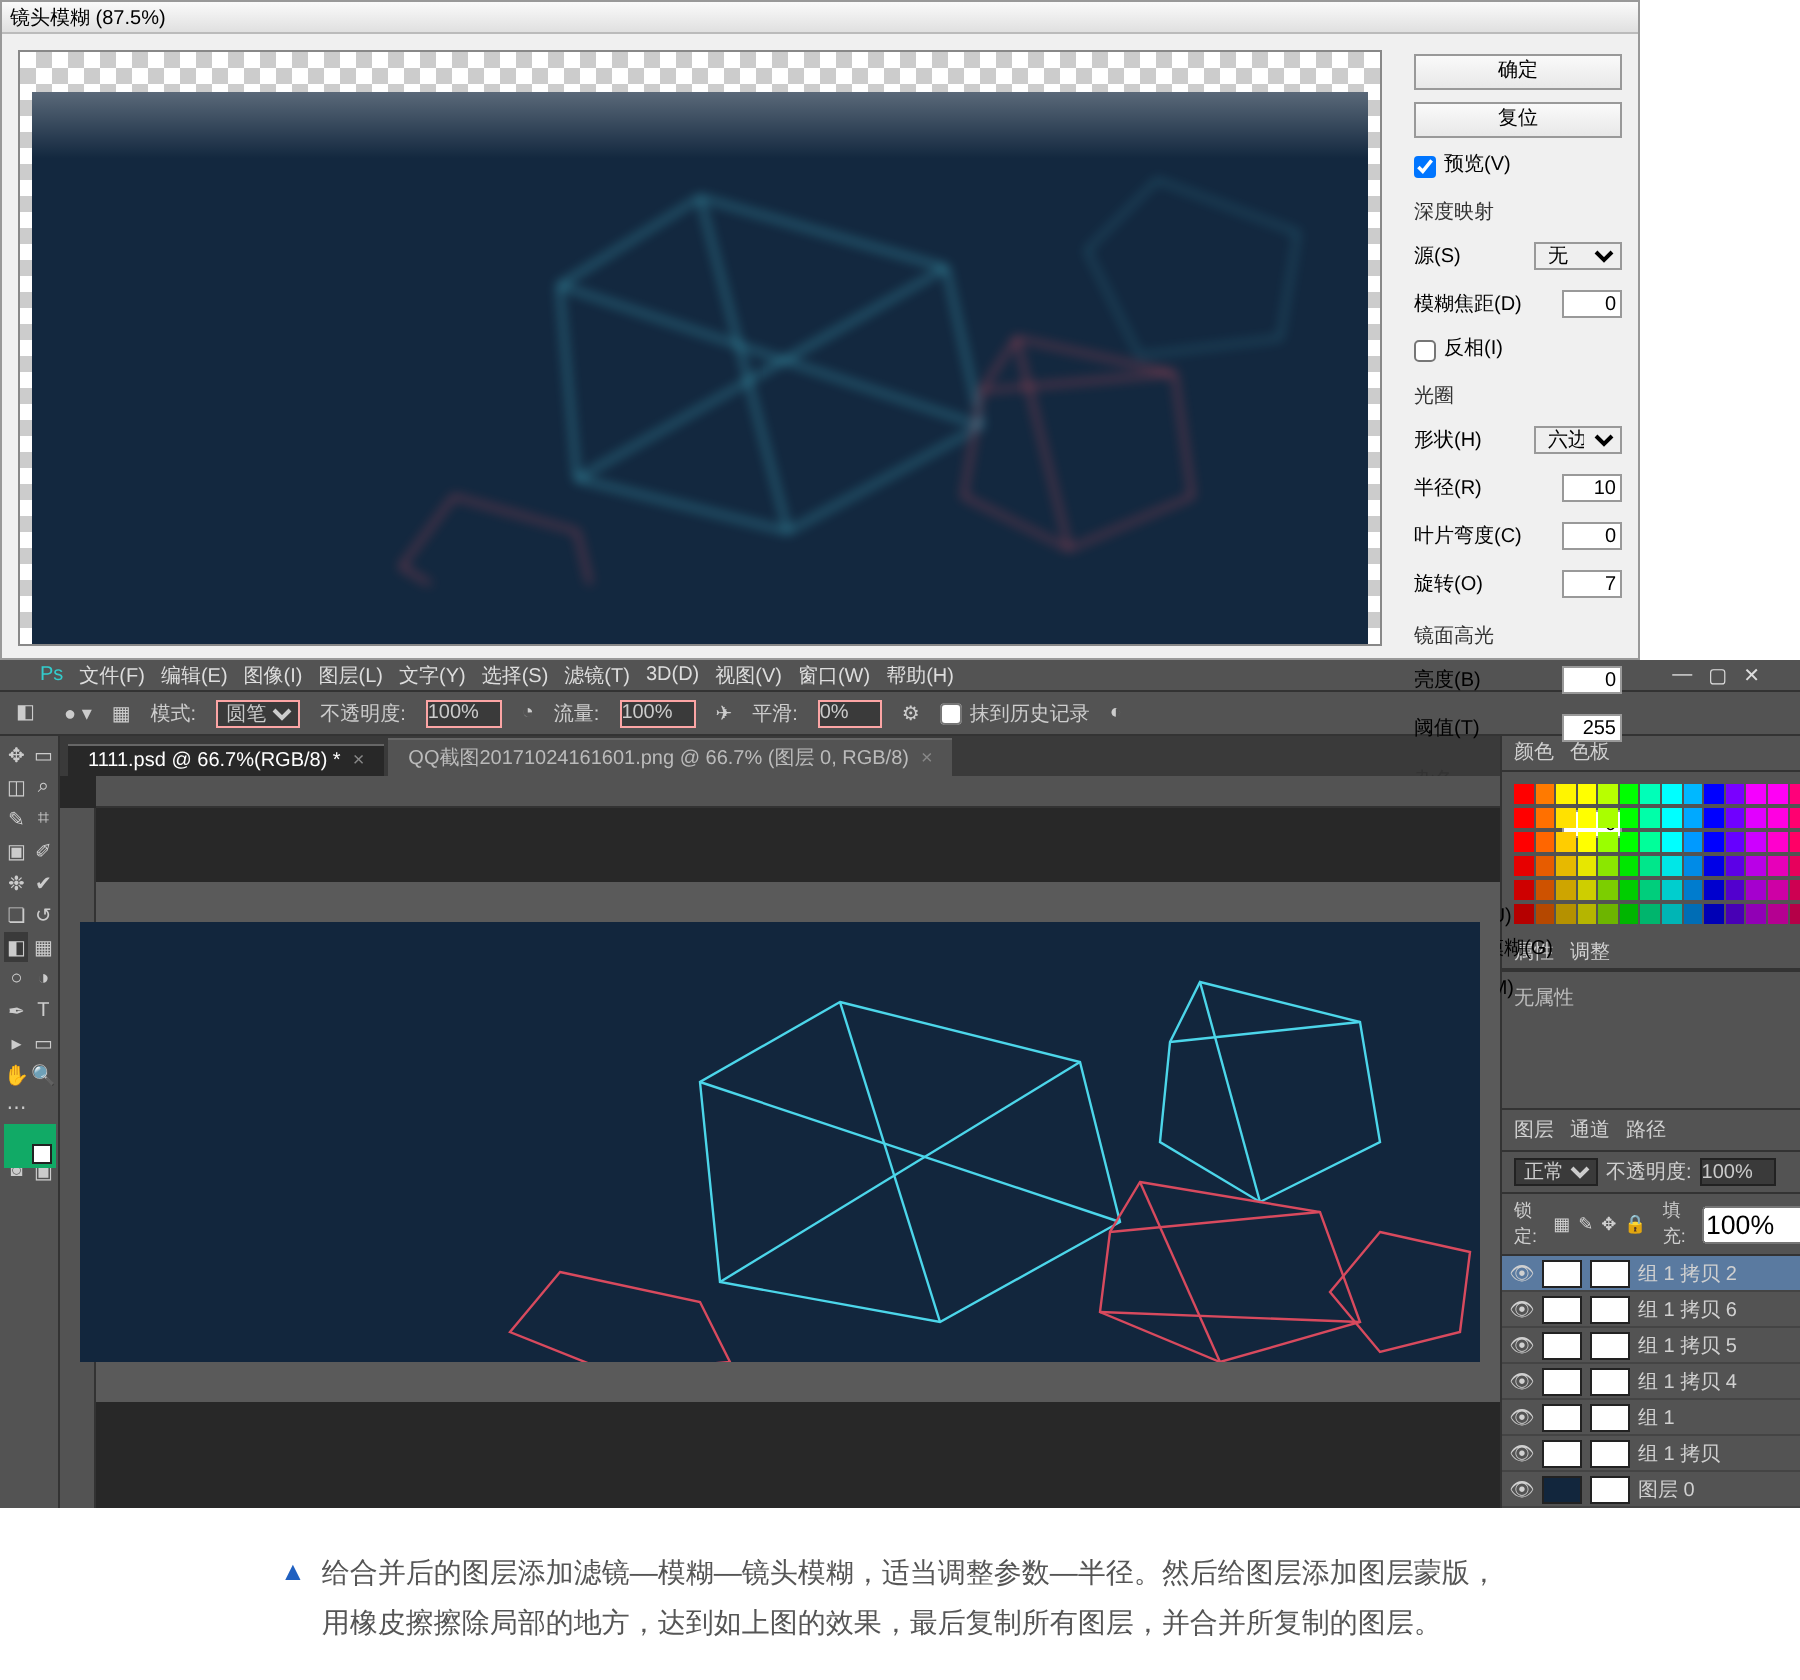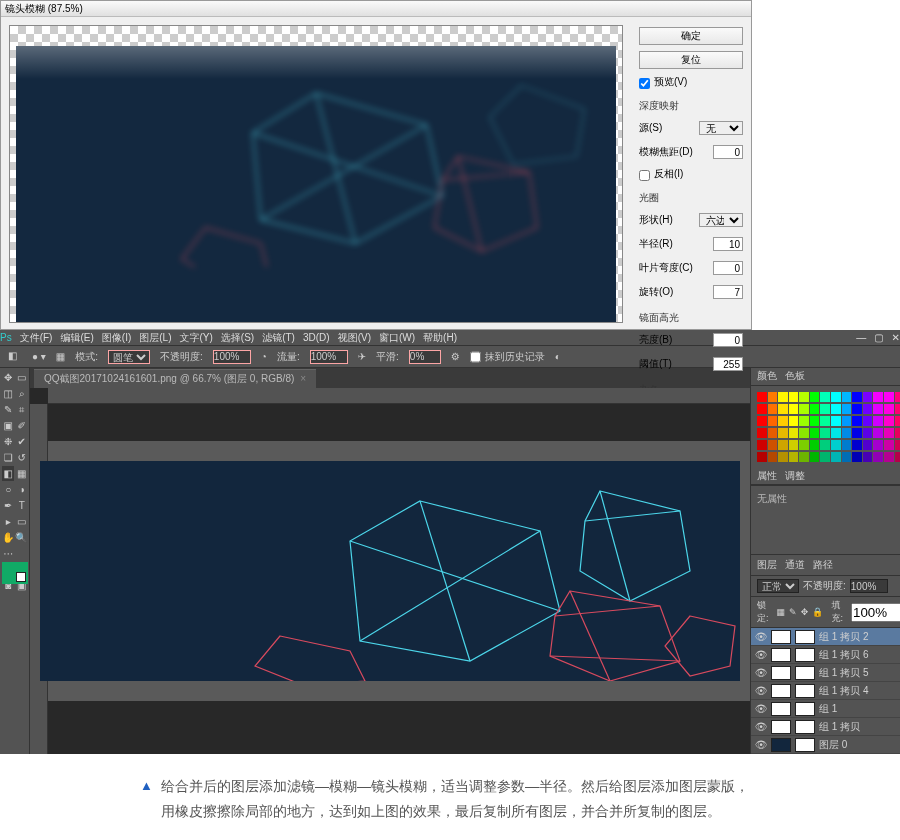--- a/index.html
+++ b/index.html
@@ -1,37 +1,37 @@
 <!DOCTYPE html>
 <html><head>
 <meta charset="utf-8">
 <style>
 *{margin:0;padding:0;box-sizing:border-box;font-family:"Microsoft YaHei",sans-serif}
 body{background:#fff;width:900px;height:840px;overflow:hidden;font-size:11px}
-.dialog{position:relative;width:752px;height:330px;background:#f0f0f0;border:1px solid #999}
+.dialog{position:relative;width:820px;height:330px;background:#f0f0f0;border:1px solid #999}
 .dialog-titlebar{height:16px;background:linear-gradient(#fafafa,#e0e0e0);display:flex;align-items:center;padding:0 4px;font-size:10px;border-bottom:1px solid #bbb}
 .dialog-body{display:flex;height:314px}
 .preview{flex:1;padding:8px;position:relative}
 .preview-canvas{width:100%;height:100%;position:relative;border:1px solid #888;background-image:repeating-conic-gradient(#ccc 0 25%,#fff 0 50%);background-size:16px 16px;overflow:hidden}
 .preview-image{position:absolute;top:20px;left:6px;right:6px;bottom:0;background:#13283f}
 .preview-image::after{content:"";position:absolute;inset:0;background:linear-gradient(to bottom,rgba(255,255,255,.3) 0%,transparent 12%)}
 .geo-blur{position:absolute;inset:0}
 .dialog-right{width:120px;padding:10px 8px;display:flex;flex-direction:column;gap:6px}
 .btn{height:18px;background:linear-gradient(#fafafa,#e8e8e8);border:1px solid #999;font-size:10px;text-align:center;line-height:16px}
 .chk{display:flex;align-items:flex-end;gap:4px;font-size:10px}
 .chk input{width:11px;height:11px}
 .section-label{font-size:10px;margin-top:4px;color:#333}
 .row{display:flex;align-items:center;justify-content:space-between;font-size:10px;margin:2px 0}
 .row select,.row input{height:14px;font-size:10px;border:1px solid #999;padding:0 2px}
 .row select{width:44px}
 .row input[type=text]{width:30px;text-align:right}
 .radio-col{display:flex;flex-direction:column;gap:2px;font-size:10px}
 
 .ps-window{width:900px;height:424px;background:#535353;display:flex;flex-direction:column;color:#d0d0d0}
-.ps-menubar{height:16px;background:#535353;display:flex;align-items:center;padding:0 0;gap:8px;font-size:10px;color:#ddd;border-bottom:1px solid #333}
+.ps-menubar{height:16px;background:#535353;display:flex;align-items:center;padding:0 20px;gap:8px;font-size:10px;color:#ddd;border-bottom:1px solid #333}
 .ps-menubar span{cursor:default}
 .ps-optbar{height:22px;background:#535353;border-bottom:1px solid #333;display:flex;align-items:center;padding:0 8px;gap:10px;font-size:10px;color:#ccc}
 .ps-icon{width:14px;height:14px;display:inline-block}
 .ps-optbar select,.ps-optbar input{background:#3a3a3a;border:1px solid #fca5a5;color:#ccc;font-size:10px;height:14px}
 .ps-main{flex:1;display:flex;min-height:0}
 .ps-tools{width:30px;background:#535353;border-right:1px solid #333;display:grid;grid-template-columns:1fr 1fr;grid-auto-rows:15px;padding:2px;gap:1px}
 .tool{background:#535353;display:flex;align-items:center;justify-content:center;font-size:10px;color:#ccc;cursor:pointer}
 .tool.active{background:#3a3a3a}
 .ps-center{flex:1;display:flex;flex-direction:column;background:#282828}
 .tabbar{height:20px;background:#3a3a3a;display:flex;align-items:end;padding:0 4px;gap:2px;font-size:10px}
@@ -235,20 +235,21 @@
       <div class="tool">⋯</div>
         <div class="tool"></div>
       <div class="tool" style="background:#1a6;grid-column:1/3;height:22px;position:relative">
           <span style="position:absolute;right:2px;bottom:2px;width:10px;height:10px;background:#fff;border:1px solid #222"></span>
         </div>
       <div class="tool">◙</div>
         <div class="tool">▣</div>
     </div>
     <div class="ps-center">
       <div class="tabbar">
+        <div class="tab active"><span>1111.psd @ 66.7%(RGB/8) *</span><span class="x">×</span></div>
         <div class="tab"><span>QQ截图20171024161601.png @ 66.7% (图层 0, RGB/8)</span><span class="x">×</span></div>
       </div>
       <div class="canvas-area">
         <div class="ruler-h"></div>
         <div class="ruler-v"></div>
         <div class="canvas-bg">
           <div class="canvas-image">
             <svg class="geo" viewBox="0 0 700 220" style="position:absolute;inset:0">
               <g stroke="#4cd6ea">
                 <polygon points="380,40 500,70 520,150 430,200 320,180 310,80"></polygon>

